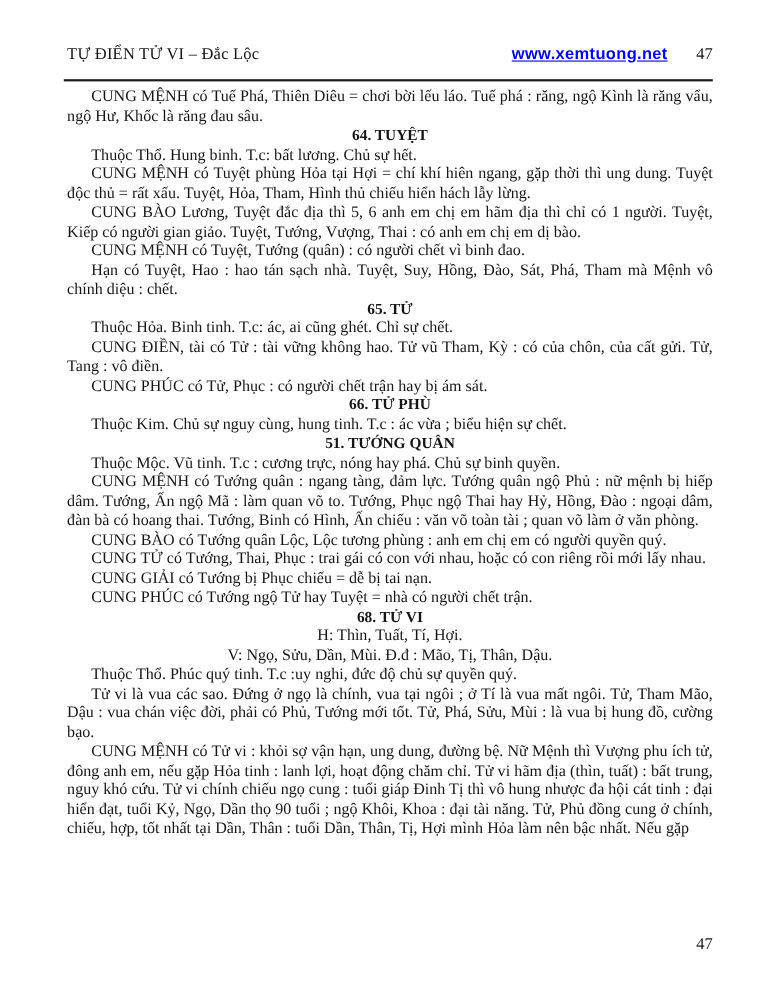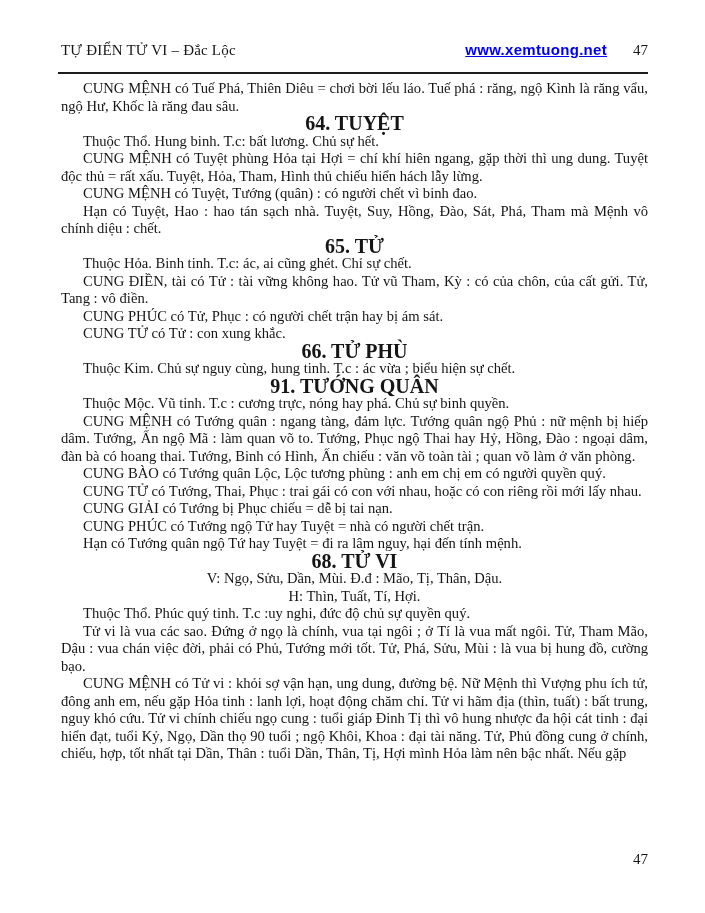--- a/index.html
+++ b/index.html
@@ -64,21 +64,21 @@
     font-size: 14.6px;
     line-height: 17.5px;
     text-align: justify;
   }
   .doc-body p {
     margin: 0;
     text-indent: 22px;
   }
   .doc-body .section-heading {
     margin: 0;
-    font-size: 20px;
+    font-size: 14px;
     line-height: 17.5px;
     font-weight: bold;
     text-align: center;
     text-indent: 0;
   }
   .doc-body .center-line {
     margin: 0;
     text-align: center;
     text-indent: 0;
   }
@@ -106,44 +106,43 @@
 
   <div class="header-rule"></div>
 
   <div class="doc-body">
 
     <p>CUNG MỆNH có Tuế Phá, Thiên Diêu = chơi bời lếu láo. Tuế phá : răng, ngộ Kình là răng vẩu, ngộ Hư, Khốc là răng đau sâu.</p>
 
     <h2 class="section-heading">64. TUYỆT</h2>
     <p>Thuộc Thổ. Hung binh. T.c: bất lương. Chủ sự hết.</p>
     <p>CUNG MỆNH có Tuyệt phùng Hỏa tại Hợi = chí khí hiên ngang, gặp thời thì ung dung. Tuyệt độc thủ = rất xấu. Tuyệt, Hỏa, Tham, Hình thủ chiếu hiển hách lẫy lừng.</p>
+    <p>CUNG BÀO Lương, Tuyệt đắc địa thì 5, 6 anh em chị em hãm địa thì chỉ có 1 người. Tuyệt, Kiếp có người gian giảo. Tuyệt, Tướng, Vượng, Thai : có anh em chị em dị bào.</p>
     <p>CUNG MỆNH có Tuyệt, Tướng (quân) : có người chết vì binh đao.</p>
     <p>Hạn có Tuyệt, Hao : hao tán sạch nhà. Tuyệt, Suy, Hồng, Đào, Sát, Phá, Tham mà Mệnh vô chính diệu : chết.</p>
 
     <h2 class="section-heading">65. TỬ</h2>
     <p>Thuộc Hỏa. Binh tinh. T.c: ác, ai cũng ghét. Chỉ sự chết.</p>
     <p>CUNG ĐIỀN, tài có Tử : tài vững không hao. Tử vũ Tham, Kỳ : có của chôn, của cất gửi. Tử, Tang : vô điền.</p>
     <p>CUNG PHÚC có Tử, Phục : có người chết trận hay bị ám sát.</p>
-    <p>CUNG TỬ có Tử : con xung khắc.</p>
 
     <h2 class="section-heading">66. TỬ PHÙ</h2>
     <p>Thuộc Kim. Chủ sự nguy cùng, hung tinh. T.c : ác vừa ; biểu hiện sự chết.</p>
 
-    <h2 class="section-heading">91. TƯỚNG QUÂN</h2>
+    <h2 class="section-heading">51. TƯỚNG QUÂN</h2>
     <p>Thuộc Mộc. Vũ tinh. T.c : cương trực, nóng hay phá. Chủ sự binh quyền.</p>
     <p>CUNG MỆNH có Tướng quân : ngang tàng, đảm lực. Tướng quân ngộ Phủ : nữ mệnh bị hiếp dâm. Tướng, Ấn ngộ Mã : làm quan võ to. Tướng, Phục ngộ Thai hay Hỷ, Hồng, Đào : ngoại dâm, đàn bà có hoang thai. Tướng, Binh có Hình, Ấn chiếu : văn võ toàn tài ; quan võ làm ở văn phòng.</p>
     <p>CUNG BÀO có Tướng quân Lộc, Lộc tương phùng : anh em chị em có người quyền quý.</p>
     <p>CUNG TỬ có Tướng, Thai, Phục : trai gái có con với nhau, hoặc có con riêng rồi mới lấy nhau.</p>
     <p>CUNG GIẢI có Tướng bị Phục chiếu = dễ bị tai nạn.</p>
     <p>CUNG PHÚC có Tướng ngộ Tử hay Tuyệt = nhà có người chết trận.</p>
-    <p>Hạn có Tướng quân ngộ Tứ hay Tuyệt = đi ra lâm nguy, hại đến tính mệnh.</p>
 
     <h2 class="section-heading">68. TỬ VI</h2>
+    <div class="center-line">H: Thìn, Tuất, Tí, Hợi.</div>
     <div class="center-line">V: Ngọ, Sửu, Dần, Mùi. Đ.đ : Mão, Tị, Thân, Dậu.</div>
-    <div class="center-line">H: Thìn, Tuất, Tí, Hợi.</div>
     <p>Thuộc Thổ. Phúc quý tinh. T.c :uy nghi, đức độ chủ sự quyền quý.</p>
     <p>Tử vi là vua các sao. Đứng ở ngọ là chính, vua tại ngôi ; ở Tí là vua mất ngôi. Tử, Tham Mão, Dậu : vua chán việc đời, phải có Phủ, Tướng mới tốt. Tử, Phá, Sửu, Mùi : là vua bị hung đồ, cường bạo.</p>
     <p>CUNG MỆNH có Tử vi : khỏi sợ vận hạn, ung dung, đường bệ. Nữ Mệnh thì Vượng phu ích tử, đông anh em, nếu gặp Hỏa tinh : lanh lợi, hoạt động chăm chỉ. Tử vi hãm địa (thìn, tuất)  : bất trung, nguy khó cứu. Tử vi chính chiếu ngọ cung : tuổi giáp Đinh Tị thì vô hung nhược đa hội cát tinh : đại hiển đạt, tuổi Kỷ, Ngọ, Dần thọ 90 tuổi ; ngộ Khôi, Khoa : đại tài năng. Tử, Phủ đồng cung ở chính, chiếu, hợp, tốt nhất tại Dần, Thân : tuổi Dần, Thân, Tị, Hợi mình Hỏa làm nên bậc nhất. Nếu gặp</p>
 
   </div>
 
   <div class="page-footer">
     <span>47</span>
   </div>
 

